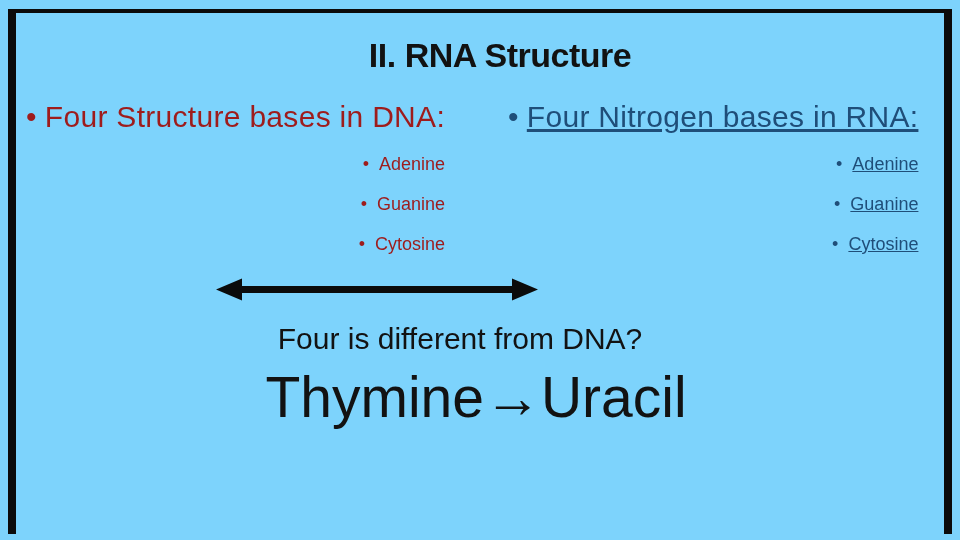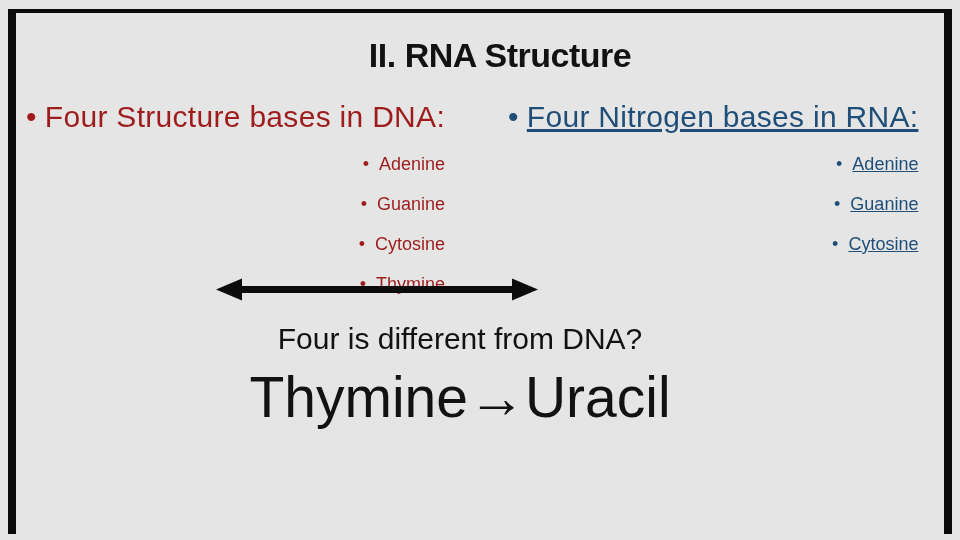--- a/index.html
+++ b/index.html
@@ -1,17 +1,17 @@
 <!DOCTYPE html>
 <html style="--dna-red: #9E1C1C; --rna-blue: #1F4E79; --text-black: #121212; --frame-black: #0B0B0B;"><head>
 <meta charset="utf-8">
 <style>
   html,body { margin:0; padding:0; background:#ffffff; }
   .slide {
-    position:relative; width:960px; height:540px; background:#e5e5e5;
+    position:relative; width:960px; height:540px; background:#7dd3fc;
     font-family:"Liberation Sans", sans-serif; overflow:hidden;
   }
   .frame {
     position:absolute; left:8px; right:8px; top:9px; bottom:6px;
     border-top:4px solid var(--frame-black,#0b0b0b);
     border-left:8px solid var(--frame-black,#0b0b0b);
     border-right:8px solid var(--frame-black,#0b0b0b);
     pointer-events:none;
   }
   .title {
@@ -29,41 +29,40 @@
   .col li { height:40px; line-height:40px; }
   .blt { display:inline-block; margin-right:10px; }
   .heading .blt { margin-right:8px; }
   .dbl-arrow { position:absolute; left:214px; top:276px; }
   .question {
     position:absolute; top:322px; left:0; width:920px; text-align:center;
     font-size:30px; color:var(--text-black,#121212); white-space:nowrap;
   }
   .answer {
     position:absolute; top:364px; left:0; width:920px; text-align:center;
-    font-size:57px; color:var(--text-black,#121212); white-space:nowrap;
+    font-size:57px; color:var(--text-black,#121212); white-space:nowrap;padding-left:16px;
   }
 </style>
 </head>
 <body>
 
 <div class="slide">
 
   <div class="frame"></div>
 
   <div class="title">II. RNA Structure</div>
 
   <div class="col col-dna">
     <div class="heading">
       <span class="blt">•</span><span>Four Structure bases in DNA:</span>
     </div>
     <ul>
       <li><span class="blt">•</span><span>Adenine</span></li>
       <li><span class="blt">•</span><span>Guanine</span></li>
       <li><span class="blt">•</span><span>Cytosine</span></li>
-      <li><span class="blt">•</span><span>Thymine</span></li>
     </ul>
   </div>
 
   <div class="col col-rna">
     <div class="heading">
       <span class="blt">•</span><span>Four Nitrogen bases in RNA:</span>
     </div>
     <ul>
       <li><span class="blt">•</span><span>Adenine</span></li>
       <li><span class="blt">•</span><span>Guanine</span></li>

